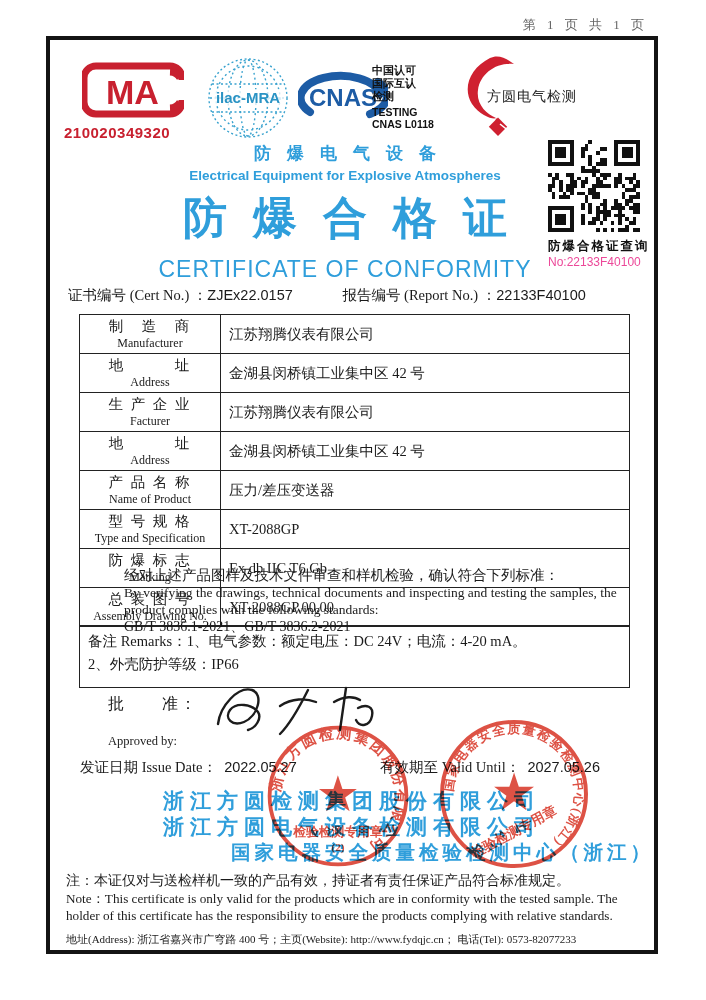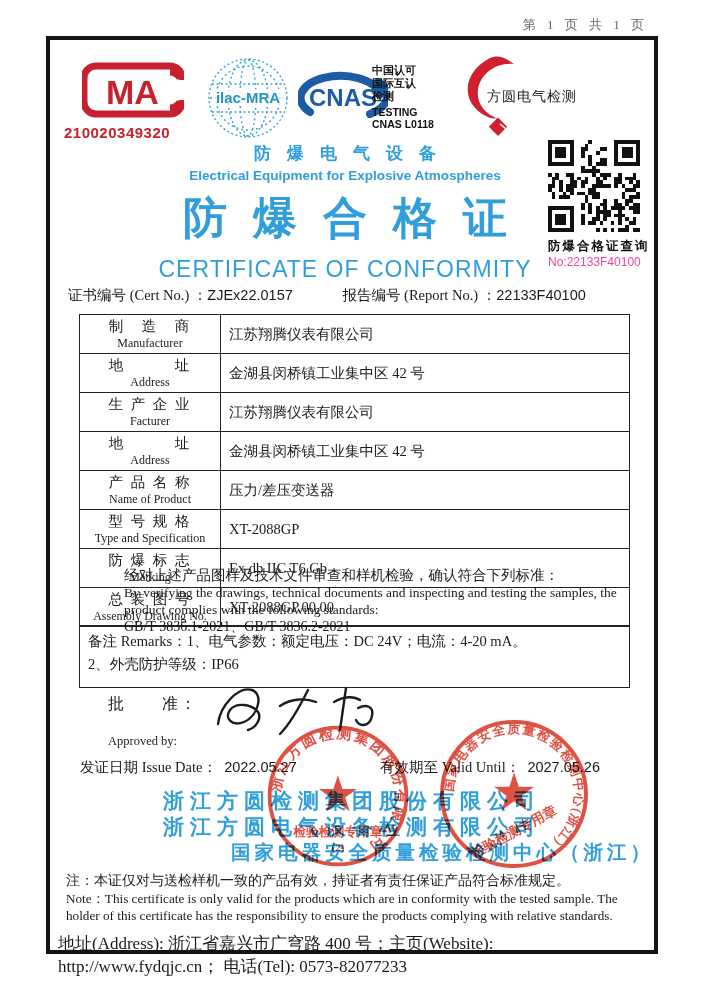--- a/index.html
+++ b/index.html
@@ -62,21 +62,21 @@
   .dates-row .until{position:absolute;left:300px;top:0;}
   
   .companies{position:absolute;left:0;top:748px;width:100%;text-align:center;
     color:#2f9edb;font-weight:bold;}
   .companies .l1,.companies .l2{font-size:21px;letter-spacing:6px;line-height:26px;}
   .companies .l3{font-size:19.5px;letter-spacing:4px;line-height:26px;text-align:right;}
   
   .note{position:absolute;left:16px;top:832px;width:578px;}
   .note .cn{font-size:14px;}
   .note .en{font-size:13.2px;line-height:16.5px;margin-top:1px;}
-  .footer{position:absolute;left:8px;top:892px;width:580px;font-size:17px;}
+  .footer{position:absolute;left:16px;top:892px;width:580px;font-size:11px;}
   
   .stamp{position:absolute;mix-blend-mode:multiply;opacity:.88;z-index:6;}
   .stamp-left{left:212px;top:680px;}
   .stamp-right{left:384px;top:674px;}
 </style>
 </head>
 <body>
 
 <div class="page-number">第 1 页 共 1 页</div>
 

